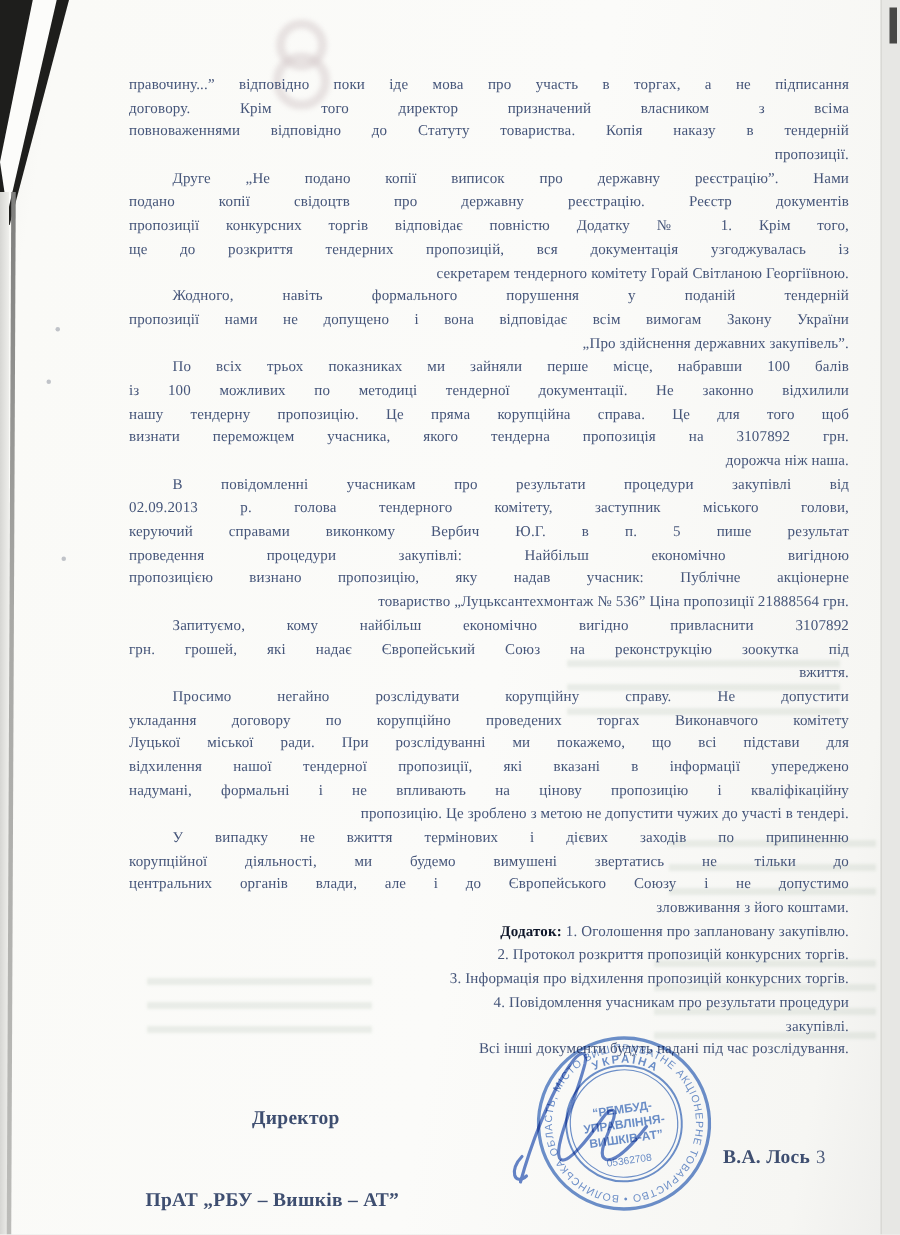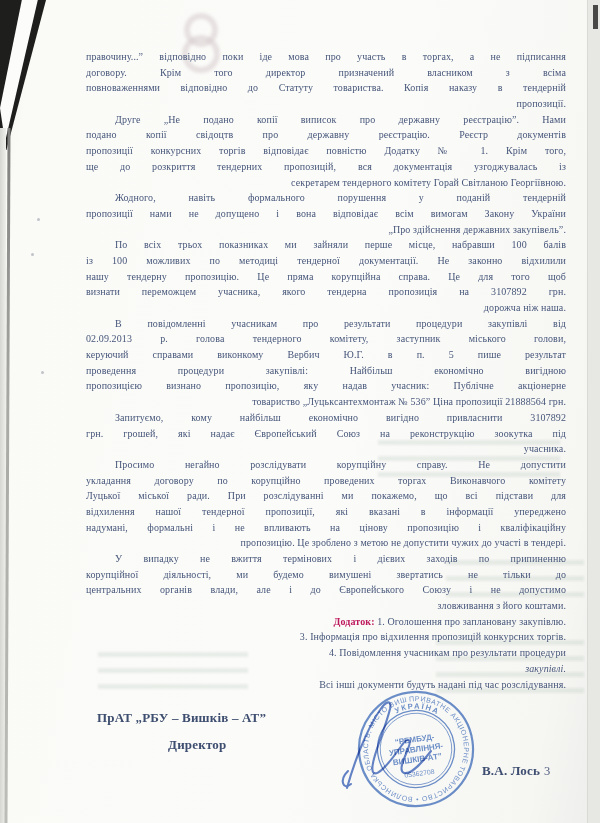--- a/index.html
+++ b/index.html
@@ -32,26 +32,26 @@
     position:absolute;left:86px;top:49px;width:480px;
     font-size:10px;line-height:15.7px;color:#46567a;
     letter-spacing:.1px;
   }
   .line{height:15.7px;overflow:hidden;text-align:right;}
   .line.jl{text-align:justify;text-align-last:justify;}
   .line.ind{text-indent:29px;}
   .line .u{text-underline-offset:2px;}
   .line.att0{padding-left:29px;}
   .line.att{padding-left:117px;}
-  .line.attc{padding-left:124px;font-style:italic;}
-  .line b, .bold{font-weight:bold;color:#be185d;}
+  .line.attc{padding-left:124px;}
+  .line b, .bold{font-weight:bold;color:#0f172a;}
   
   .sig{position:absolute;font-weight:bold;color:#3e4e70;font-size:13px;letter-spacing:.2px;}
   #sig-title{left:168px;top:737px;}
-  #sig-company{left:97px;top:710px;}
+  #sig-company{left:97px;top:792px;}
   #sig-name{left:482px;top:749px;margin-top:14px;}
   #page-number{position:absolute;left:544px;top:764px;font-size:12.5px;color:#4e5c7c;}
   
   #stamp{position:absolute;left:351px;top:684px;width:130px;height:130px;transform:rotate(-8deg);
     mix-blend-mode:multiply;opacity:.82;}
   #signature-svg{position:absolute;left:330px;top:688px;width:120px;height:120px;mix-blend-mode:multiply;opacity:.85;}
   svg text{font-family:"Liberation Sans",sans-serif;fill:#4d79c4;}
 </style>
 </head>
 <body>
@@ -86,32 +86,33 @@
     <div class="line jl">визнати переможцем учасника, якого тендерна пропозиція на 3107892 грн.</div>
     <div class="line">дорожча ніж наша.</div>
     <div class="line jl ind">В повідомленні учасникам про результати процедури закупівлі від</div>
     <div class="line jl">02.09.2013 р. голова тендерного комітету, заступник міського голови,</div>
     <div class="line jl">керуючий справами виконкому Вербич Ю.Г. в п. 5 пише результат</div>
     <div class="line jl"><span>проведення процедури закупівлі: Найбільш </span><span class="u">економічно</span><span> вигідною</span></div>
     <div class="line jl">пропозицією визнано пропозицію, яку надав учасник: Публічне акціонерне</div>
     <div class="line">товариство „Луцьксантехмонтаж № 536” Ціна пропозиції 21888564 грн.</div>
     <div class="line jl ind">Запитуємо, кому найбільш економічно вигідно привласнити 3107892</div>
     <div class="line jl">грн. грошей, які надає Європейський Союз на реконструкцію зоокутка під</div>
-    <div class="line">учасника.</div>
+    <div class="line">вжиття.</div>
     <div class="line jl ind">Просимо негайно розслідувати корупційну справу. Не допустити</div>
     <div class="line jl">укладання договору по корупційно проведених торгах Виконавчого комітету</div>
     <div class="line jl">Луцької міської ради. При розслідуванні ми покажемо, що всі підстави для</div>
     <div class="line jl">відхилення нашої тендерної пропозиції, які вказані в інформації упереджено</div>
     <div class="line jl">надумані, формальні і не впливають на цінову пропозицію і кваліфікаційну</div>
     <div class="line">пропозицію. Це зроблено з метою не допустити чужих до участі в тендері.</div>
     <div class="line jl ind">У випадку не вжиття термінових і дієвих заходів по припиненню</div>
     <div class="line jl">корупційної діяльності, ми будемо вимушені звертатись не тільки до</div>
     <div class="line jl">центральних органів влади, але і до Європейського Союзу і не допустимо</div>
     <div class="line">зловживання з його коштами.</div>
     <div class="line att0"><b>Додаток:</b> 1. Оголошення про заплановану закупівлю.</div>
+    <div class="line att">2. Протокол розкриття пропозицій конкурсних торгів.</div>
     <div class="line att">3. Інформація про відхилення пропозицій конкурсних торгів.</div>
     <div class="line att">4. Повідомлення учасникам про результати процедури</div>
     <div class="line attc">закупівлі.</div>
     <div class="line closing">Всі інші документи будуть надані під час розслідування.</div>
   </div>
 
 <div class="sig" id="sig-title">Директор</div>
 <div class="sig" id="sig-company">ПрАТ „РБУ – Вишків – АТ”</div>
 <div class="sig" id="sig-name">В.А. Лось</div>
 <div id="page-number">3</div>

